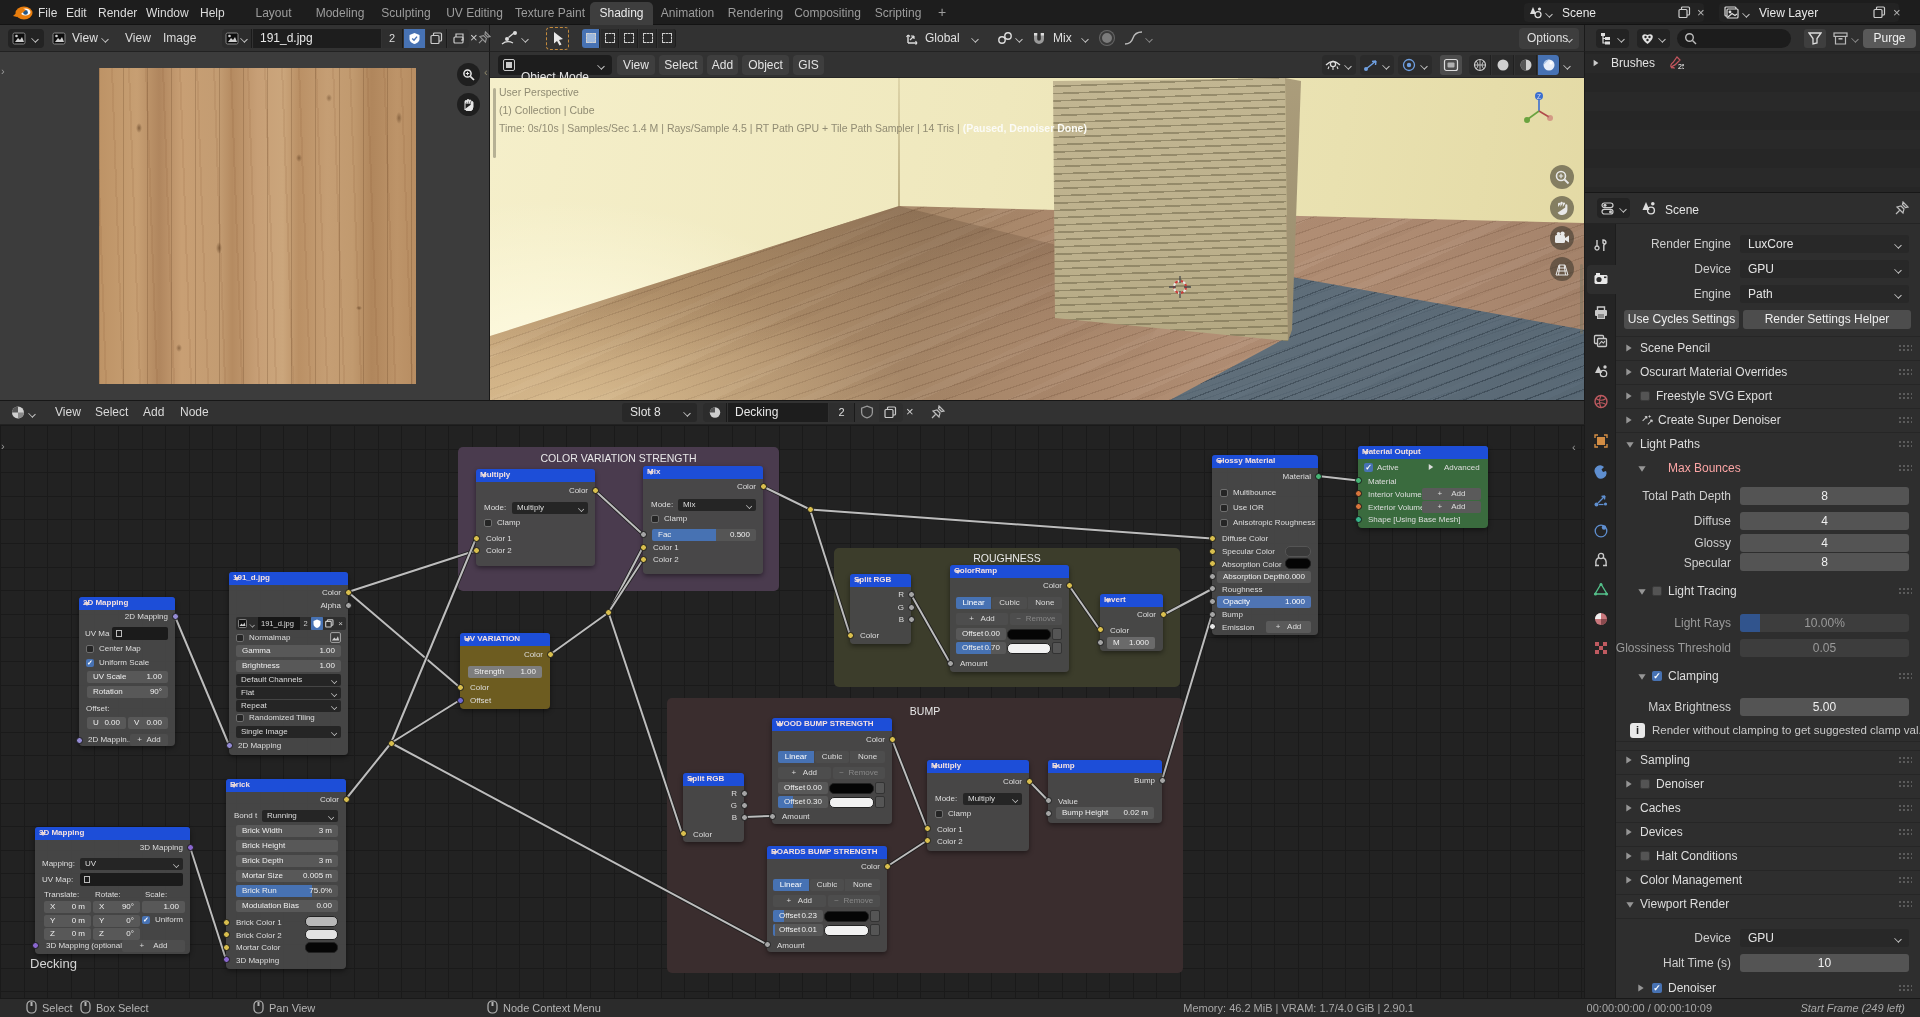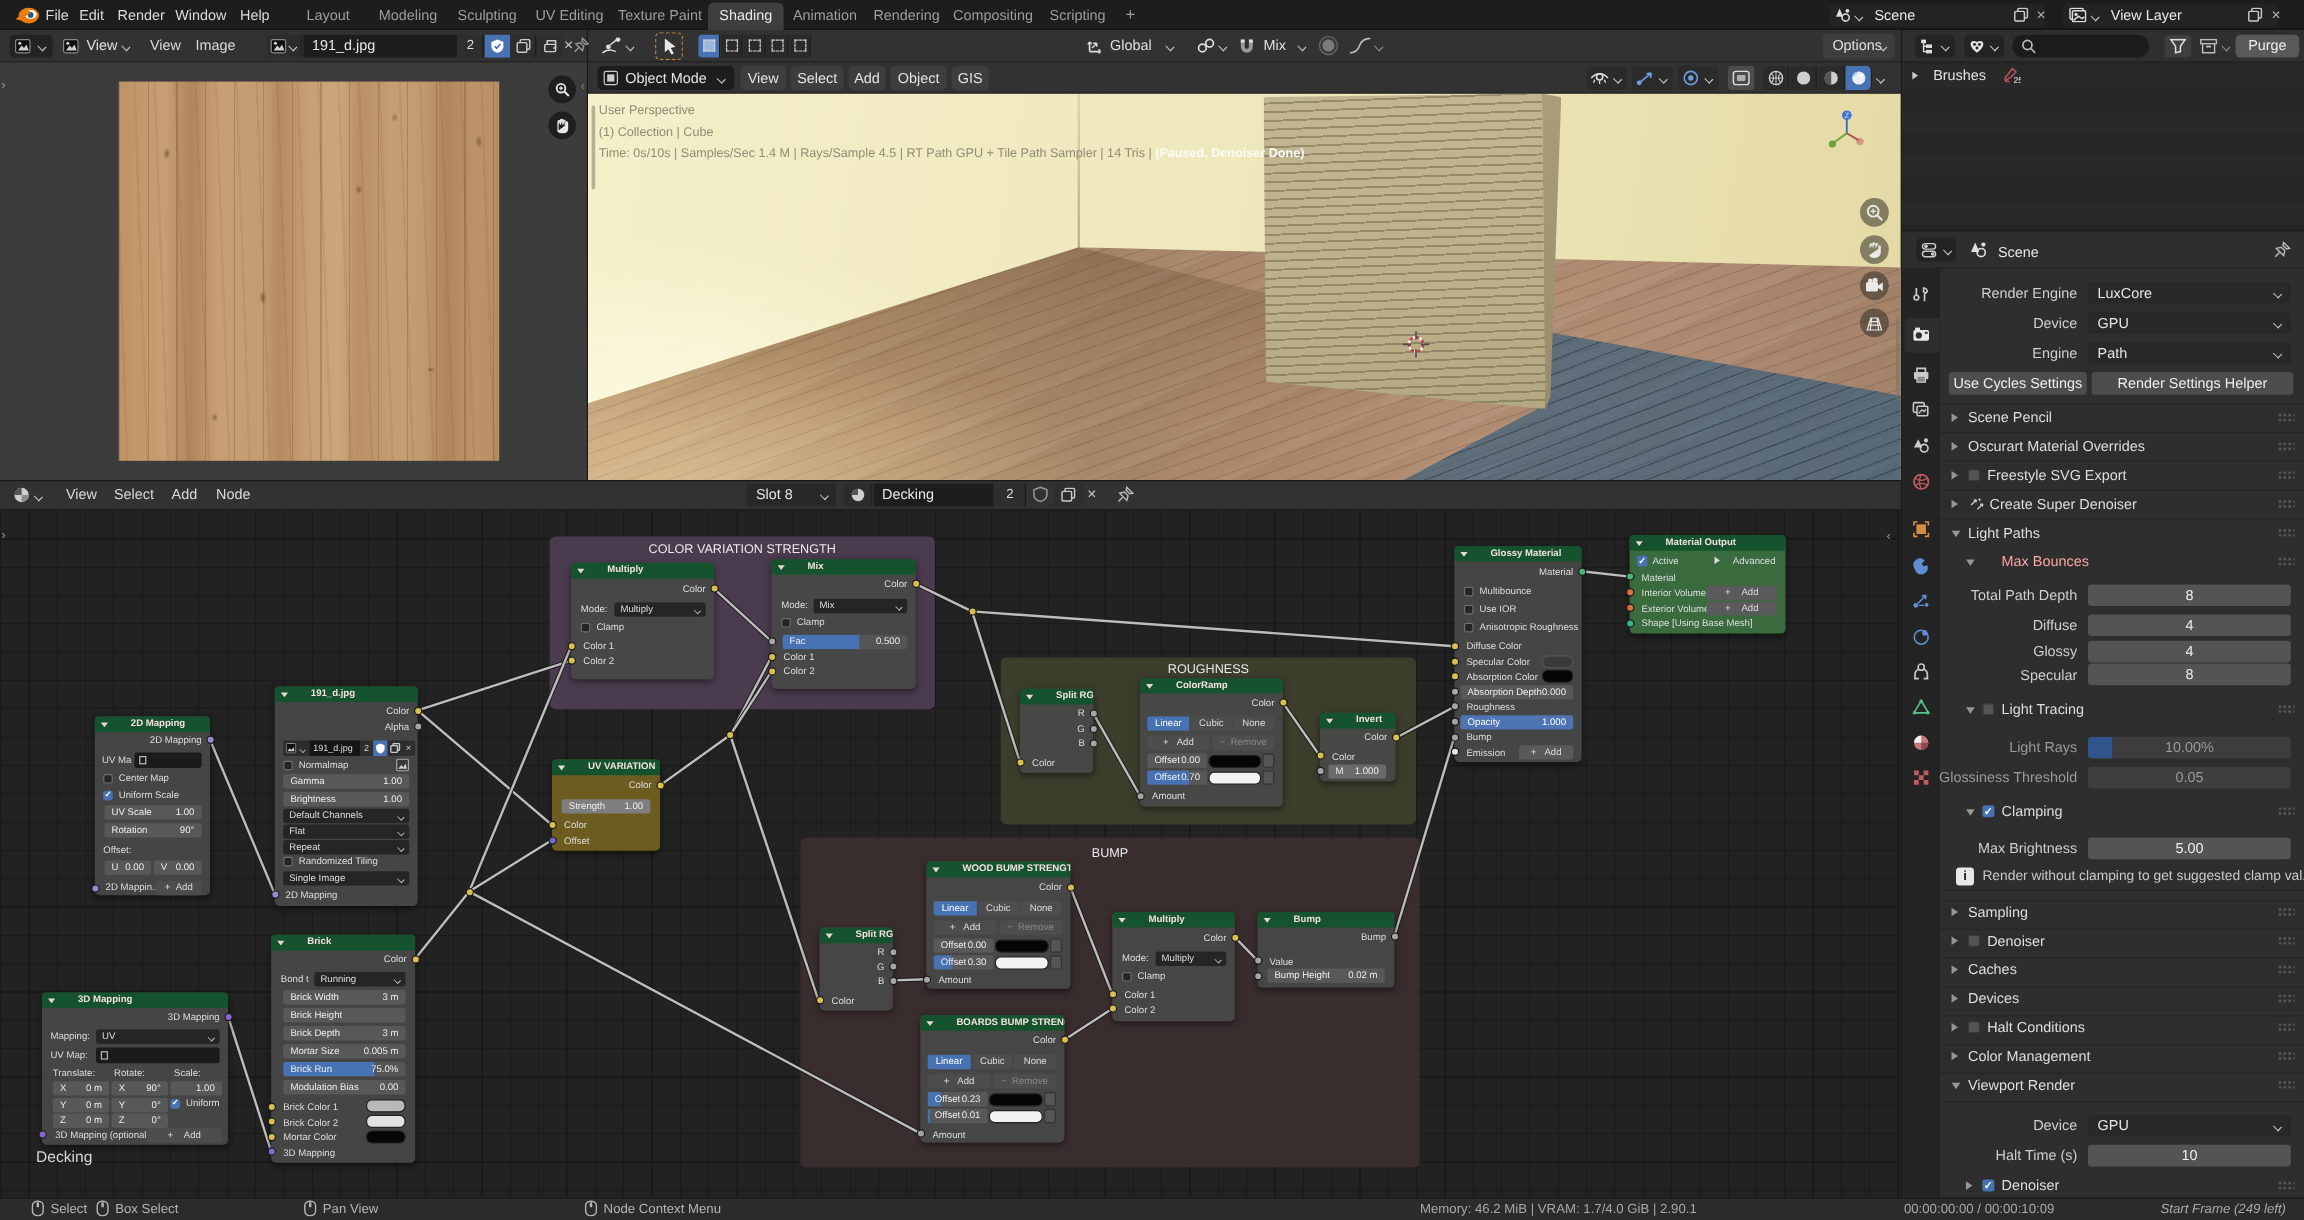--- a/index.html
+++ b/index.html
@@ -4,21 +4,21 @@
 *{margin:0;padding:0;box-sizing:border-box;font-family:"Liberation Sans",sans-serif;}
 html,body{width:1920px;height:1017px;overflow:hidden;background:#1c1c1c;}
 .abs{position:absolute;}
 .txt{position:absolute;white-space:nowrap;color:#d6d6d6;}
 .dd{position:absolute;background:#282828;border-radius:3px;color:#e3e3e3;}
 .fld{position:absolute;background:#545454;border-radius:3px;color:#eee;text-align:center;}
 .chev{position:absolute;width:7px;height:7px;}
 .chev:before{content:"";position:absolute;left:0;top:1px;width:5px;height:5px;border-right:1.4px solid #c7c7c7;border-bottom:1.4px solid #c7c7c7;transform:rotate(45deg) scale(1,.8);}
 .sock{position:absolute;width:7px;height:7px;border-radius:50%;border:1px solid #191919;}
 .nlbl{position:absolute;font-size:8px;color:#dedede;white-space:nowrap;}
-.nhdr{position:absolute;left:0;top:0;right:0;height:12.5px;white-space:nowrap;overflow:hidden;background:#14532d;border-radius:3px 3px 0 0;color:#f4e0e0;font-size:8px;line-height:12px;padding-left:30px;font-weight:bold;}
+.nhdr{position:absolute;left:0;top:0;right:0;height:12.5px;white-space:nowrap;overflow:hidden;background:#1d4ed8;border-radius:3px 3px 0 0;color:#f4e0e0;font-size:8px;line-height:12px;padding-left:4px;font-weight:bold;}
 .nhdr:before{content:"";position:absolute;left:5px;top:4.5px;border-left:3.5px solid transparent;border-right:3.5px solid transparent;border-top:4px solid #e8d7d7;}
 .node{position:absolute;background:rgba(72,72,72,.93);border-radius:4px;box-shadow:0 2px 5px rgba(0,0,0,.45);}
 .nslider{position:absolute;background:#585858;border-radius:2px;color:#eee;font-size:8px;line-height:12px;}
 .ndd{position:absolute;background:#252525;border-radius:2px;color:#ddd;font-size:8px;line-height:12px;padding-left:5px;}
 .ncheck{position:absolute;width:8px;height:8px;background:#252525;border:1px solid #6e6e6e;border-radius:2px;}
 .bluecheck{position:absolute;width:10px;height:10px;background:#4772b3;border-radius:2px;color:#fff;font-size:9px;line-height:10px;text-align:center;font-weight:bold;}
 .arrR{position:absolute;width:0;height:0;border-top:4px solid transparent;border-bottom:4px solid transparent;border-left:6px solid #b9b9b9;}
 .arrD{position:absolute;width:0;height:0;border-left:4px solid transparent;border-right:4px solid transparent;border-top:6px solid #b9b9b9;}
 .dots{position:absolute;width:14px;height:8px;opacity:.5;background:radial-gradient(circle,#888 1px,transparent 1.2px);background-size:4px 4px;}
 </style></head><body>
@@ -233,21 +233,21 @@
     <path d="M5.5 3.8 V7.2 M3.8 5.5 H7.2" stroke="#e8e8e8" stroke-width="1.1"></path>
   </svg>
 <svg class="abs" style="left:462px;top:98px" width="13" height="13" viewBox="0 0 13 13">
     <path d="M3 12 V6 M3 6 V3.5 a1 1 0 0 1 2 0 M5 6 V2.5 a1 1 0 0 1 2 0 M7 6 V3 a1 1 0 0 1 2 0 M9 6.5 V4.5 a1 1 0 0 1 2 0 V9 a4 4 0 0 1 -4 4 H6 a3.5 3.5 0 0 1 -3 -2" fill="#e8e8e8" stroke="#e8e8e8" stroke-width="1"></path>
   </svg>
 <div class="txt" style="left:1px;top:65px;font-size:11px;color:#9a9a9a;">›</div>
 <div class="abs" style="left:490px;top:52px;width:1095px;height:26px;background:#323232;border-bottom:1px solid #262626;border-right:1px solid #1a1a1a;"></div>
 <div class="abs" style="left:498px;top:55px;width:114px;height:20px;background:#1d1d1d;border-radius:4px;"></div>
 <div class="abs" style="left:503px;top:59px;width:12px;height:12px;border:1.4px solid #ccc;border-radius:2px;"></div>
 <div class="abs" style="left:506px;top:62px;width:6px;height:6px;background:#ccc;"></div>
-<div class="txt" style="left:521px;top:58px;font-size:12px;color:#e5e5e5;">Object Mode</div>
+<div class="txt" style="left:521px;top:70px;font-size:12px;color:#e5e5e5;">Object Mode</div>
 <div class="chev" style="left:598px;top:62px;"></div>
 <div class="abs" style="left:617px;top:55px;width:38px;height:20px;background:#3e3e3e;border-radius:4px;"></div>
 <div class="txt" style="left:636.0px;top:58px;transform:translateX(-50%);font-size:12px;color:#e3e3e3;">View</div>
 <div class="abs" style="left:659px;top:55px;width:44px;height:20px;background:#3e3e3e;border-radius:4px;"></div>
 <div class="txt" style="left:681.0px;top:58px;transform:translateX(-50%);font-size:12px;color:#e3e3e3;">Select</div>
 <div class="abs" style="left:707px;top:55px;width:31px;height:20px;background:#3e3e3e;border-radius:4px;"></div>
 <div class="txt" style="left:722.5px;top:58px;transform:translateX(-50%);font-size:12px;color:#e3e3e3;">Add</div>
 <div class="abs" style="left:742px;top:55px;width:47px;height:20px;background:#3e3e3e;border-radius:4px;"></div>
 <div class="txt" style="left:765.5px;top:58px;transform:translateX(-50%);font-size:12px;color:#e3e3e3;">Object</div>
 <div class="abs" style="left:793px;top:55px;width:31px;height:20px;background:#3e3e3e;border-radius:4px;"></div>

